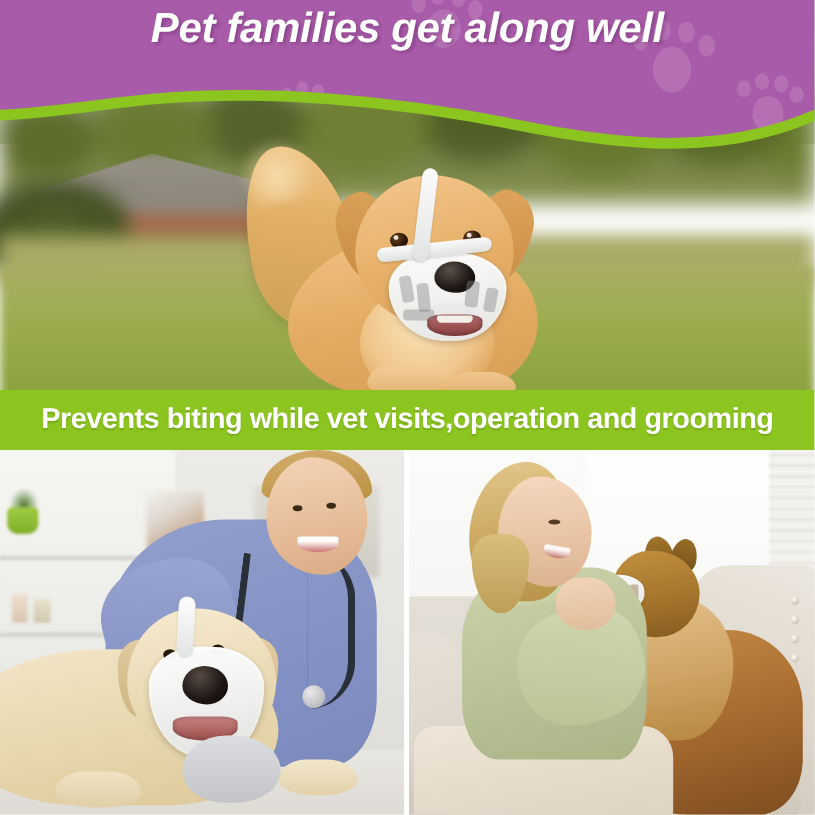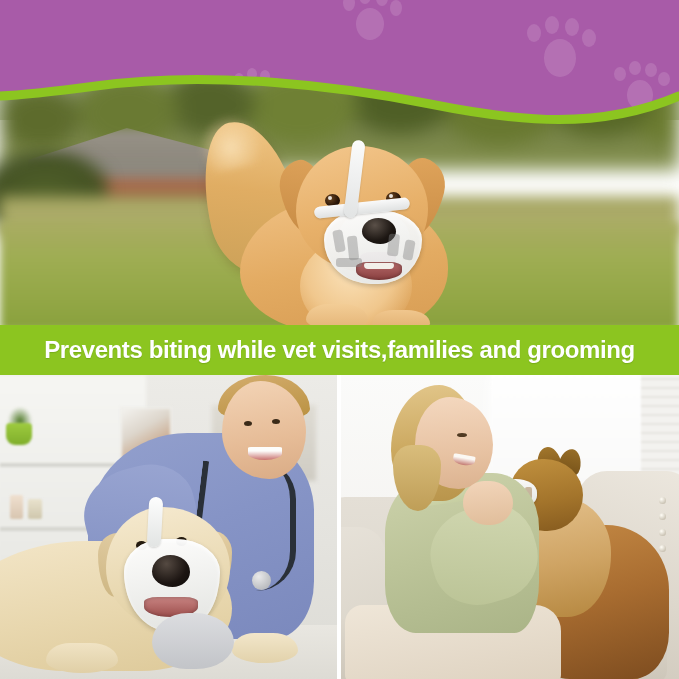--- a/index.html
+++ b/index.html
@@ -407,24 +407,25 @@
             <ellipse cx="239" cy="79" rx="5" ry="6"></ellipse>
             <ellipse cx="252" cy="74" rx="5" ry="6"></ellipse>
             <ellipse cx="265" cy="76" rx="5" ry="6"></ellipse>
             <ellipse cx="276" cy="84" rx="5" ry="6"></ellipse>
           </g>
         </g>
         <path d="M0,96 C26,95 58,91 96,86 C210,70 340,86 430,104 C520,122 600,130 679,96" fill="none" stroke="#8cc520" stroke-width="9" stroke-linecap="round"></path>
       </svg>
     </div>
 
+    <div class="hero-title">Pet families get along well</div>
   </div>
 
   <div class="green-band">
-    <span class="green-band-text">Prevents biting while vet visits,families and grooming</span>
+    <span class="green-band-text">Prevents biting while vet visits,operation and grooming</span>
   </div>
 
   <div class="bottom">
 
     <div class="bphoto left">
       <div class="clinic-wall"></div>
       <div class="shelf-unit"></div>
       <div class="shelf-line" style="top:88px"></div>
       <div class="shelf-line" style="top:152px"></div>
       <div class="plant-leaf"></div>

